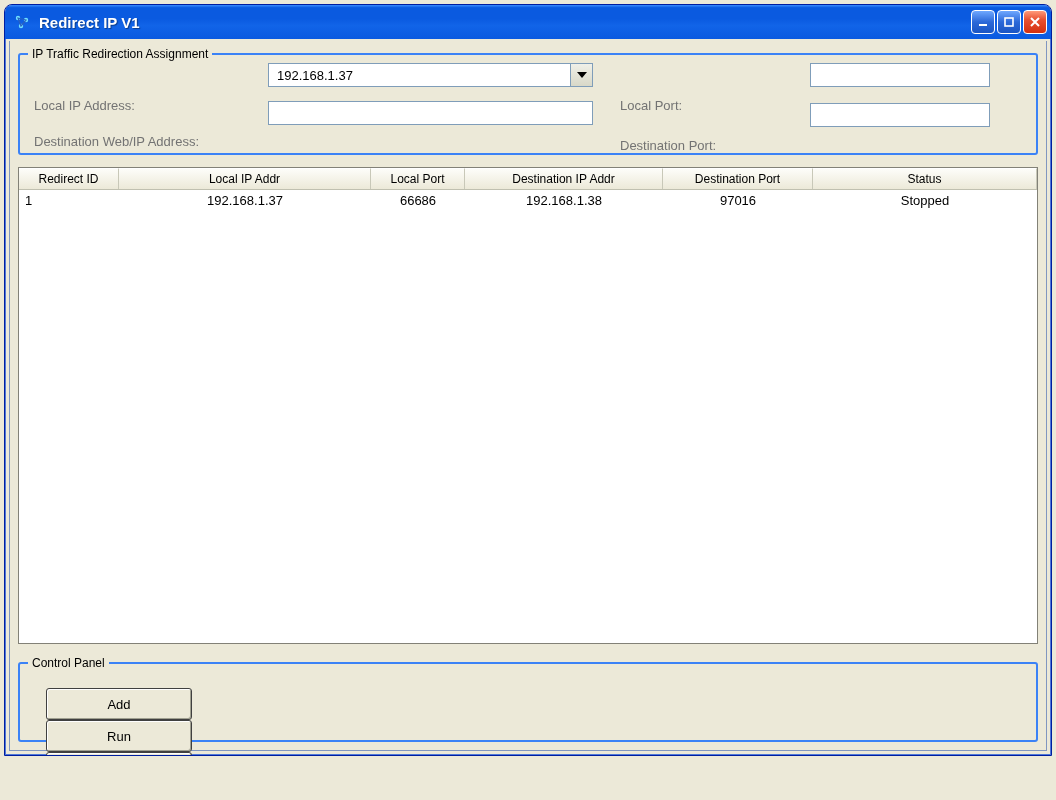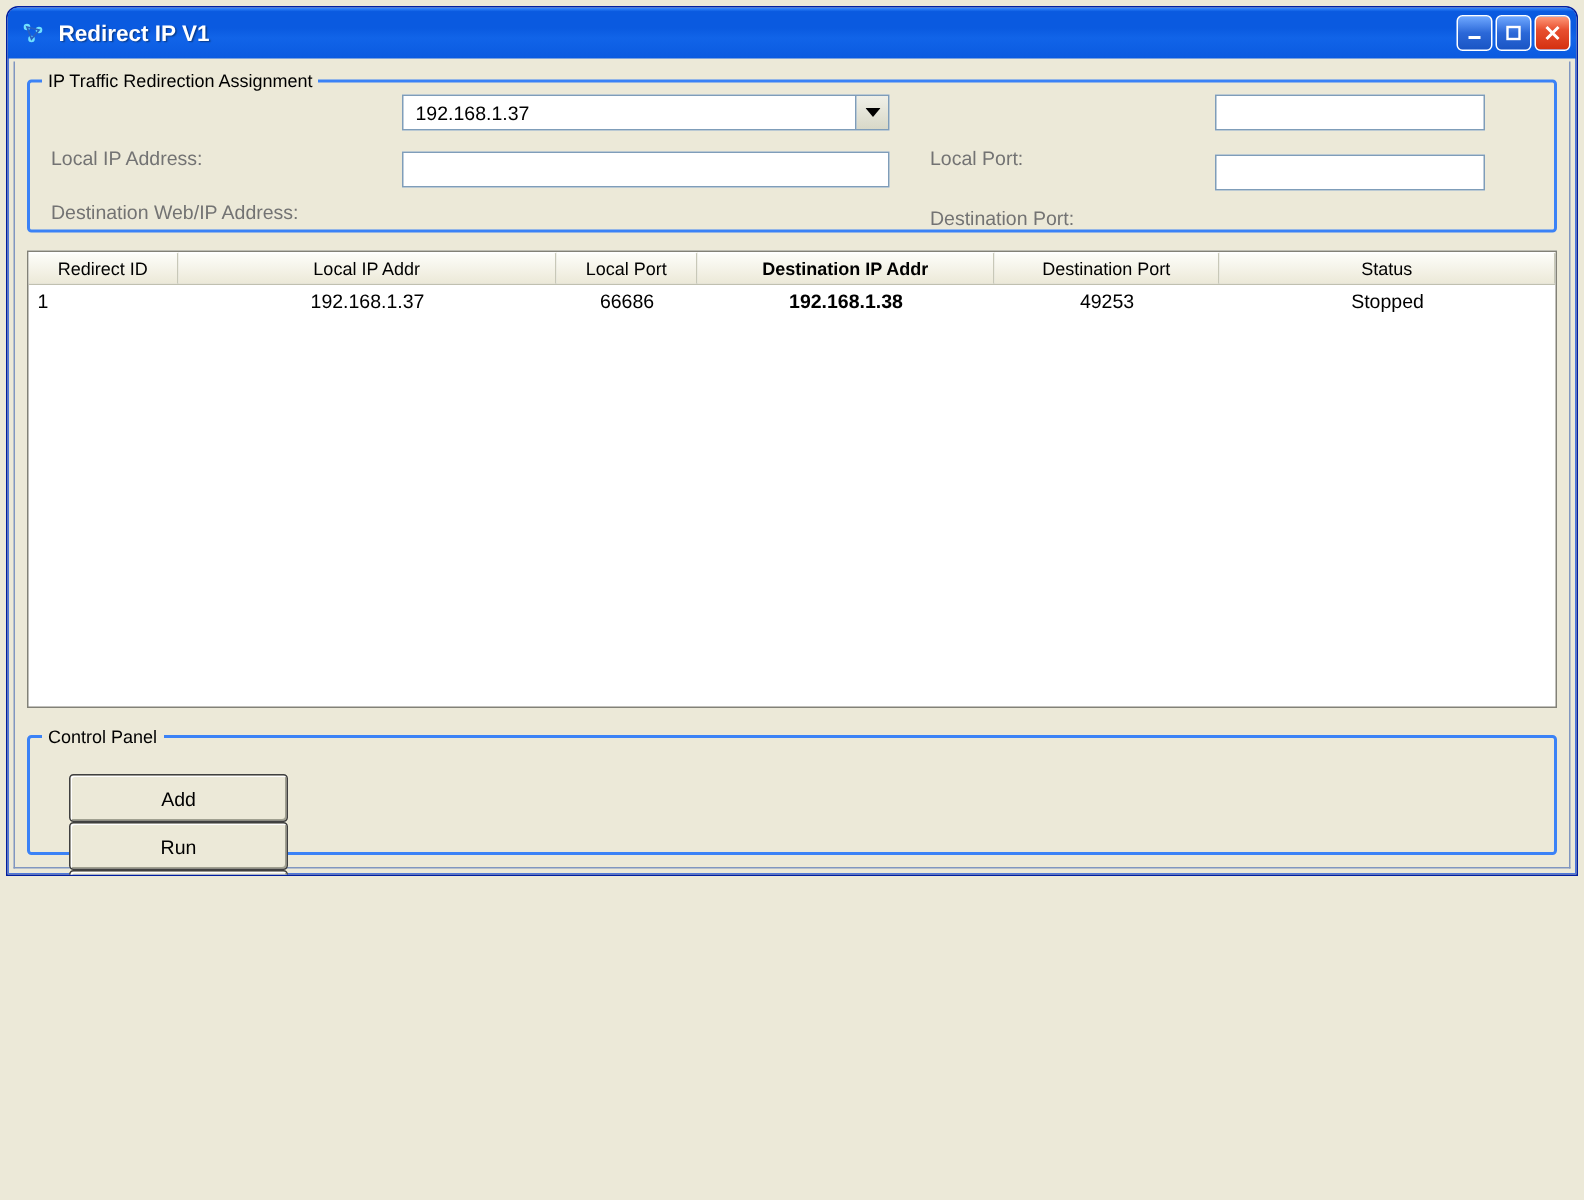--- a/index.html
+++ b/index.html
@@ -11,21 +11,21 @@
     background: #ece9d8;
     width: 1056px;
     height: 800px;
     position: relative;
   }
   .window {
     position: absolute;
     left: 4px;
     top: 4px;
     width: 1048px;
-    height: 580px;
+    height: 752px;
     border: 1px solid #001ea0;
     border-radius: 8px 8px 0 0;
     overflow: hidden;
     background: #ece9d8;
     box-shadow: 0 0 0 1px #4f78d8 inset;
   }
   .titlebar {
     height: 34px;
     background: linear-gradient(to bottom, #3a8cff 0%, #0a5ae0 8%, #0a5ae0 40%, #1164e8 60%, #0a5ae0 100%);
     display: flex;
@@ -174,21 +174,21 @@
     font-family: inherit;
     font-size: 13px;
     cursor: pointer;
     display: flex;
     align-items: center;
     justify-content: center;
   }
   .col-0 { width: 100px; }
   .col-1 { width: 252px; }
   .col-2 { width: 94px; }
-  .col-3 { width: 198px; font-weight: bold; }
+  .col-3 { width: 198px; }
   .col-4 { width: 150px; }
   .col-5 { flex: 1; }
 </style>
 </head>
 <body>
 
 <div class="window">
   <div class="titlebar">
     <span class="app-icon">
       <svg width="16" height="16" viewBox="0 0 16 16">
@@ -252,21 +252,21 @@
           <div class="lv-header col-2">Local Port</div>
           <div class="lv-header col-3">Destination IP Addr</div>
           <div class="lv-header col-4">Destination Port</div>
           <div class="lv-header col-5">Status</div>
         </div>
         <div class="lv-row">
           <div class="lv-cell first col-0">1</div>
           <div class="lv-cell col-1">192.168.1.37</div>
           <div class="lv-cell col-2">66686</div>
           <div class="lv-cell col-3">192.168.1.38</div>
-          <div class="lv-cell col-4">49253</div>
+          <div class="lv-cell col-4">97016</div>
           <div class="lv-cell col-5">Stopped</div>
         </div>
       </div>
 
       <div class="control-panel">
         <fieldset class="groupbox">
           <legend>Control Panel</legend>
           <div class="btn-row">
             <div class="winbutton">Add</div>
             <div class="winbutton">Run</div>

